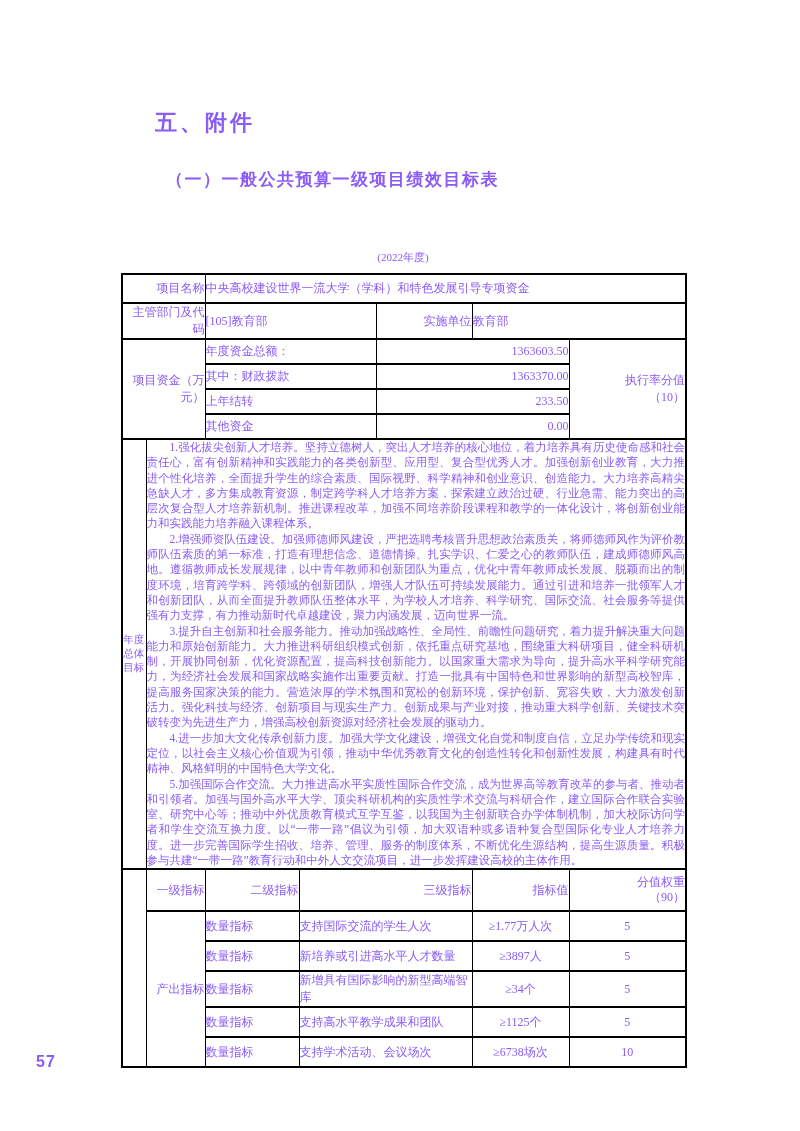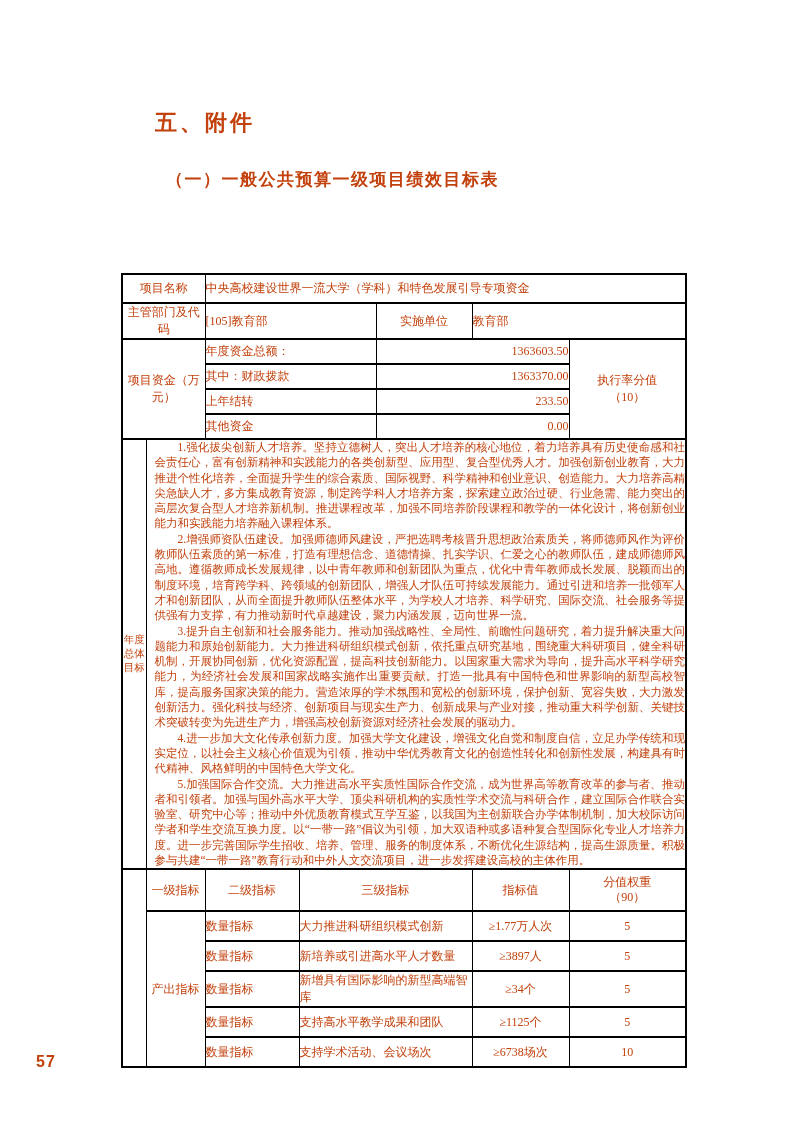--- a/index.html
+++ b/index.html
@@ -1,70 +1,71 @@
 <!DOCTYPE html>
 <html><head>
 <meta charset="utf-8">
 <style>
   html,body{margin:0;padding:0;background:#fff;}
   .page{position:relative;width:800px;height:1131px;background:#ffffff;
-        font-family:"Liberation Serif", serif;color:#c2410c;overflow:hidden;}
+        font-family:"Liberation Serif", serif;color:#8b5cf6;overflow:hidden;}
 
   .h1{position:absolute;left:155px;top:108px;font-size:22px;font-weight:bold;letter-spacing:3px;}
   .h2{position:absolute;left:166px;top:168px;font-size:17px;font-weight:bold;letter-spacing:1.5px;}
   .table-title{position:absolute;left:121px;width:564px;top:215px;text-align:center;
                font-size:18px;letter-spacing:5px;}
   .table-year{position:absolute;left:121px;width:564px;top:250px;text-align:center;font-size:11px;}
 
   table.main{position:absolute;left:121px;top:273px;width:564px;border-collapse:collapse;
              table-layout:fixed;border:2px solid #000;}
   table.main td{border-left:1px solid #000;border-right:1px solid #000;
                 border-top:2px solid #000;border-bottom:2px solid #000;
                 font-size:12px;padding:0;vertical-align:middle;overflow:hidden;}
 
-  .c-label{text-align:center;}
+  .c-label{text-align:right;}
   .c-left{text-align:left;padding-left:7px;font-size:12.5px;}
 
   tr.r1 td{height:27px;}
   tr.r2 td{height:26px;}
   tr.rf td{height:23px;}
   tr.rgoal td{height:398px;}
   tr.rih td{height:40px;}
   tr.rind td{height:28px;}
 
   .fund-name{text-align:left;}
   .fn0{padding-left:7px;}
   .fn1{padding-left:46px;}
   .fn2{padding-left:96px;}
   .fn3{padding-left:96px;}
   .fund-val{text-align:right;padding-right:9px;}
   .exec{font-size:12px;line-height:17px;}
 
   .goal-label-cell{vertical-align:middle;}
   .vlabel{margin:16px auto;width:22px;font-size:10.5px;line-height:14px;
-          word-break:break-all;text-align:center;}
+          word-break:break-all;text-align:left;}
   .goal-text{vertical-align:top;padding:13px 7px 0 7px;}
   .goal-text p{margin:0;font-size:11.5px;line-height:15.3px;text-indent:2em;
-               text-align:justify;padding-left:8px;}
+               text-align:justify;}
 
   .ind-left{text-align:left;padding-left:6px;}
   .c-center{text-align:center;}
   .weight-head{font-size:12px;line-height:15px;border-radius:8px;}
 
   .pageno{position:absolute;left:0;width:800px;top:1053px;
           font-size:16px;font-weight:bold;letter-spacing:1px;
           font-family:"Liberation Sans", sans-serif;padding-left:36px;}
 </style>
 </head>
 <body>
 
 <div class="page">
 
   <div class="h1">五、附件</div>
   <div class="h2">（一）一般公共预算一级项目绩效目标表</div>
+  <div class="table-year">(2022年度)</div>
 
   <table class="main">
     <colgroup>
       <col style="width:24px">
         <col style="width:59px">
         <col style="width:94px">
       <col style="width:77px">
         <col style="width:96px">
         <col style="width:97px">
       <col style="width:117px">
@@ -126,21 +127,21 @@
       <td class="c-label">指标值</td>
       <td class="c-label weight-head">
         <span>分值权重</span><br>
         <span>（90）</span>
       </td>
     </tr>
 
     <tr class="rind">
       <td rowspan="5" class="c-label">产出指标</td>
       <td class="ind-left">数量指标</td>
-      <td colspan="2" class="ind-left">大力推进科研组织模式创新</td>
+      <td colspan="2" class="ind-left">支持国际交流的学生人次</td>
       <td class="c-center">≥1.77万人次</td>
       <td class="c-center">5</td>
     </tr>
     <tr class="rind">
       <td class="ind-left">数量指标</td>
       <td colspan="2" class="ind-left">新培养或引进高水平人才数量</td>
       <td class="c-center">≥3897人</td>
       <td class="c-center">5</td>
     </tr>
     <tr class="rind">

